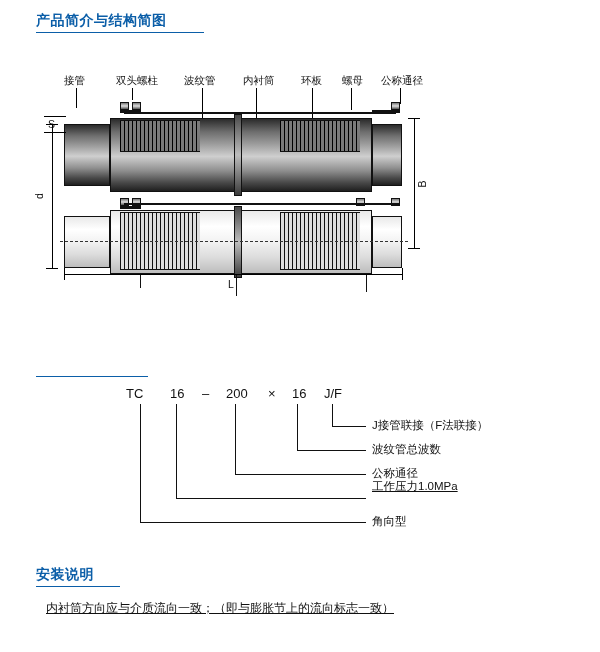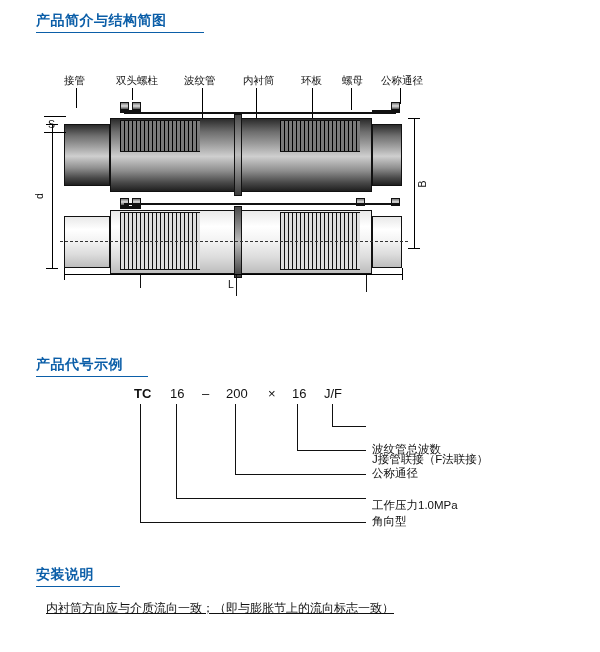--- a/index.html
+++ b/index.html
@@ -256,49 +256,48 @@
     <div class="hline" style="left:372px; top:56px; width:12px;"></div>
     <div class="hline" style="left:372px; top:186px; width:12px;"></div>
     <div class="dim-text rot" style="left:382px; top:116px;">B</div>
 
     <div class="hline" style="left:28px; top:212px; width:338px;"></div>
     <div class="lead" style="left:28px; top:206px; height:12px;"></div>
     <div class="lead" style="left:366px; top:206px; height:12px;"></div>
     <div class="dim-text" style="left:192px; top:216px;">L</div>
   </div>
 
-  <div class="section-title" id="title2">产品代号示例</div>
   <div class="underline" id="u2"></div>
 
   <div id="fig2">
 
-    <div class="code-part" style="left:98px; top:0px;font-weight:bold;">TC</div>
+    <div class="code-part" style="left:90px; top:0px;">TC</div>
     <div class="code-part" style="left:134px; top:0px;">16</div>
     <div class="code-part" style="left:166px; top:0px;">–</div>
     <div class="code-part" style="left:190px; top:0px;">200</div>
     <div class="code-part" style="left:232px; top:0px;">×</div>
     <div class="code-part" style="left:256px; top:0px;">16</div>
     <div class="code-part" style="left:288px; top:0px;text-align:center;">J/F</div>
 
     <div class="vline" style="left:104px; top:18px; height:118px;"></div>
     <div class="vline" style="left:140px; top:18px; height:94px;"></div>
     <div class="vline" style="left:199px; top:18px; height:70px;"></div>
     <div class="vline" style="left:261px; top:18px; height:46px;"></div>
     <div class="vline" style="left:296px; top:18px; height:22px;"></div>
 
     <div class="hline2" style="left:296px; top:40px; width:34px;"></div>
     <div class="hline2" style="left:261px; top:64px; width:69px;"></div>
     <div class="hline2" style="left:199px; top:88px; width:131px;"></div>
     <div class="hline2" style="left:140px; top:112px; width:190px;"></div>
     <div class="hline2" style="left:104px; top:136px; width:226px;"></div>
 
-    <div class="code-desc" style="left:336px; top:32px;margin-top:34px;">J接管联接（F法联接）</div>
+    <div class="code-desc" style="left:336px; top:32px;">J接管联接（F法联接）</div>
     <div class="code-desc" style="left:336px; top:56px;font-family:Liberation Mono, monospace;">波纹管总波数</div>
     <div class="code-desc" style="left:336px; top:80px;">公称通径</div>
-    <div class="code-desc" style="left:336px; top:112px;">工作压力1.0MPa</div>
+    <div class="code-desc" style="left:336px; top:93px;text-decoration:underline;">工作压力1.0MPa</div>
     <div class="code-desc" style="left:336px; top:128px;">角向型</div>
   </div>
 
   <div class="section-title" id="title3">安装说明</div>
   <div class="underline" id="u3"></div>
 
   <div id="notes">
     <div class="note-line">内衬筒方向应与介质流向一致；（即与膨胀节上的流向标志一致）</div>
   </div>
 

